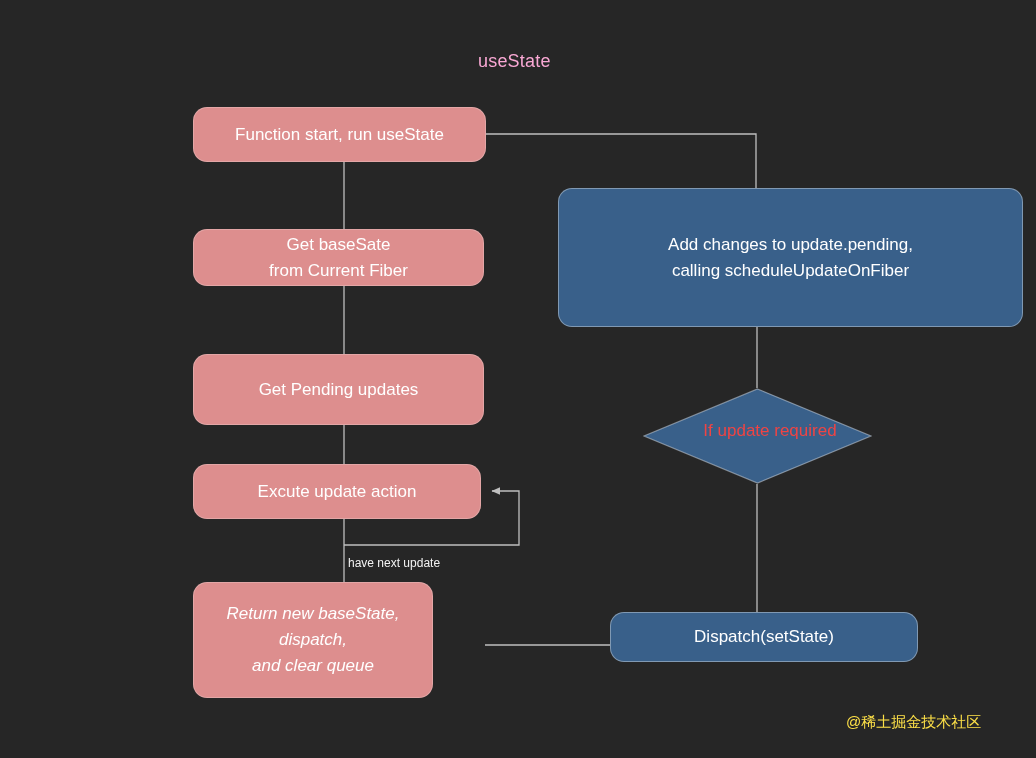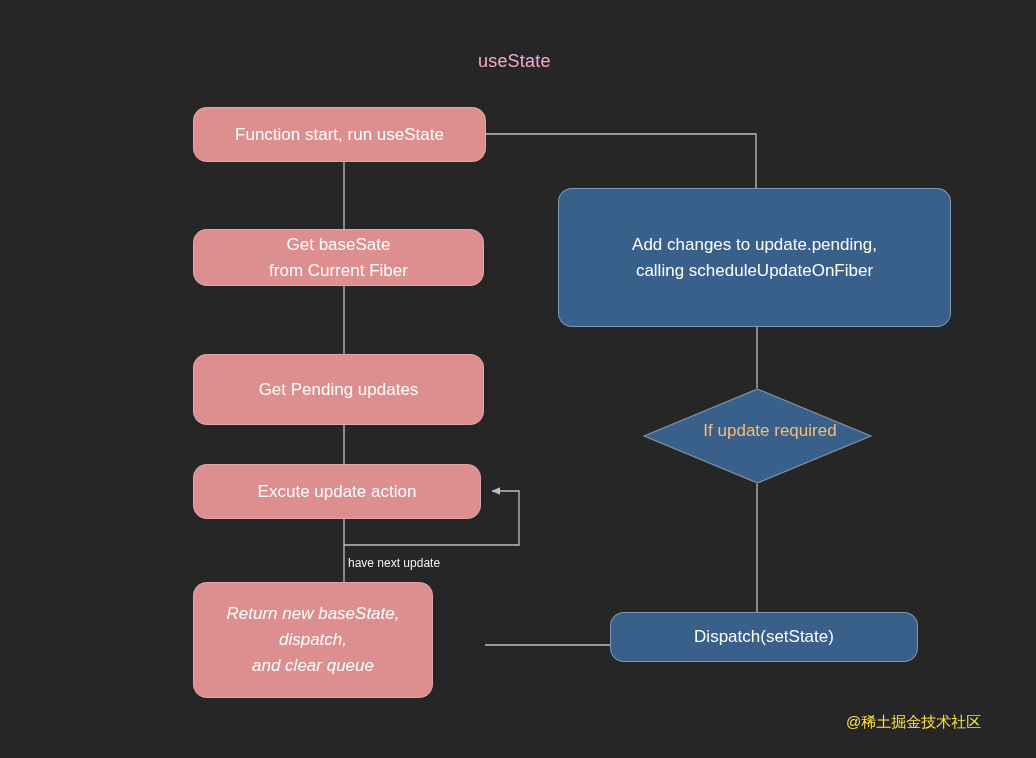--- a/index.html
+++ b/index.html
@@ -45,21 +45,21 @@
   .node.blue {
     background: #39608a;
     border-color: rgba(200,210,220,.5);
   }
   .diamond-wrap {
     position: absolute;
   }
   .diamond-wrap svg { display: block; }
   .diamond-label {
     position: absolute;
-    color: #fdba74;
+    color: #ef4444;
     font-size: 17px;
     white-space: nowrap;
     text-align: center;
   }
   .edge-label {
     position: absolute;
     color: #f2f2f2;
     font-size: 12px;
     white-space: nowrap;
   }
@@ -115,21 +115,21 @@
 from Current Fiber</div>
 
   <div class="node pink" style="left:193px; top:354px; width:291px; height:71px;">Get Pending updates</div>
 
   <div class="node pink" style="left:193px; top:464px; width:288px; height:55px;">Excute update action</div>
 
   <div class="node pink" style="left:193px; top:582px; width:240px; height:116px;font-style:italic;">Return new baseState,
 dispatch,
 and clear queue</div>
 
-  <div class="node blue" style="left:558px; top:188px; width:393px; height:139px;">Add changes to update.pending,
+  <div class="node blue" style="left:558px; top:188px; width:465px; height:139px;">Add changes to update.pending,
 calling scheduleUpdateOnFiber</div>
 
   <div class="node blue" style="left:610px; top:604px; width:308px; height:50px;margin-top:8px;">Dispatch(setState)</div>
 
   <div class="diamond-wrap" style="left:643px; top:388px; width:229px; height:96px;">
     <svg width="229" height="96" viewBox="0 0 229 96">
       <polygon points="114.5,1 228,48 114.5,95 1,48" fill="#39608a" stroke="rgba(200,210,220,.55)" stroke-width="1.2"></polygon>
     </svg>
     <div class="diamond-label" style="left:22px; top:33px; width:210px;">If update required</div>
   </div>

